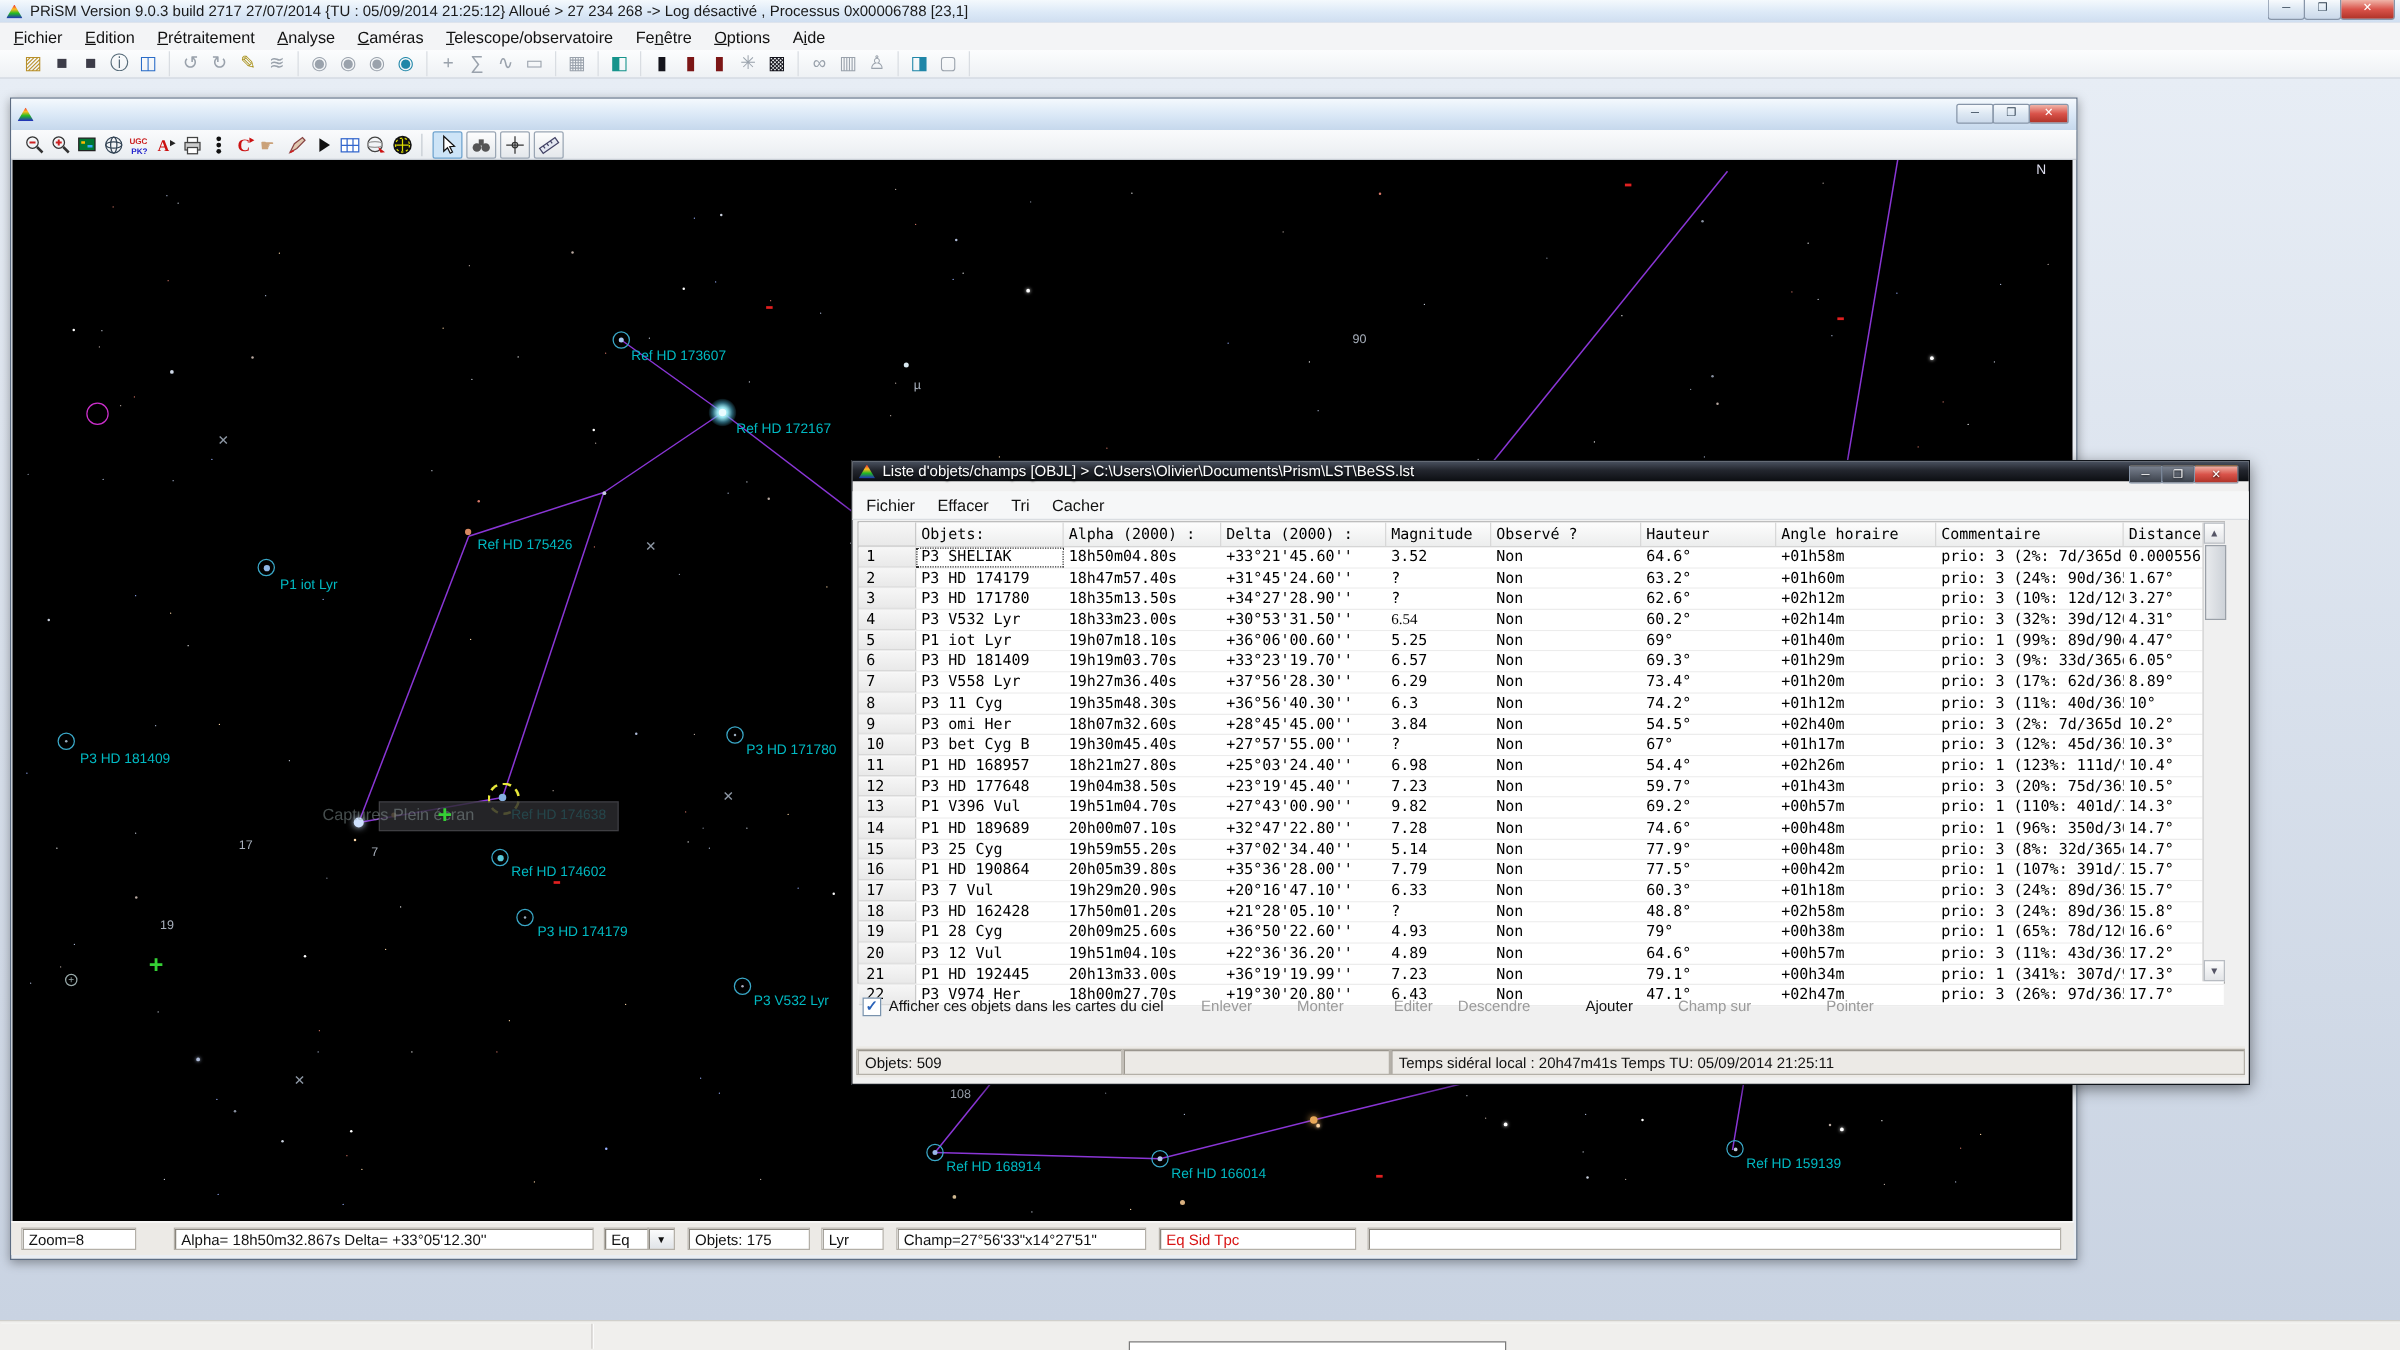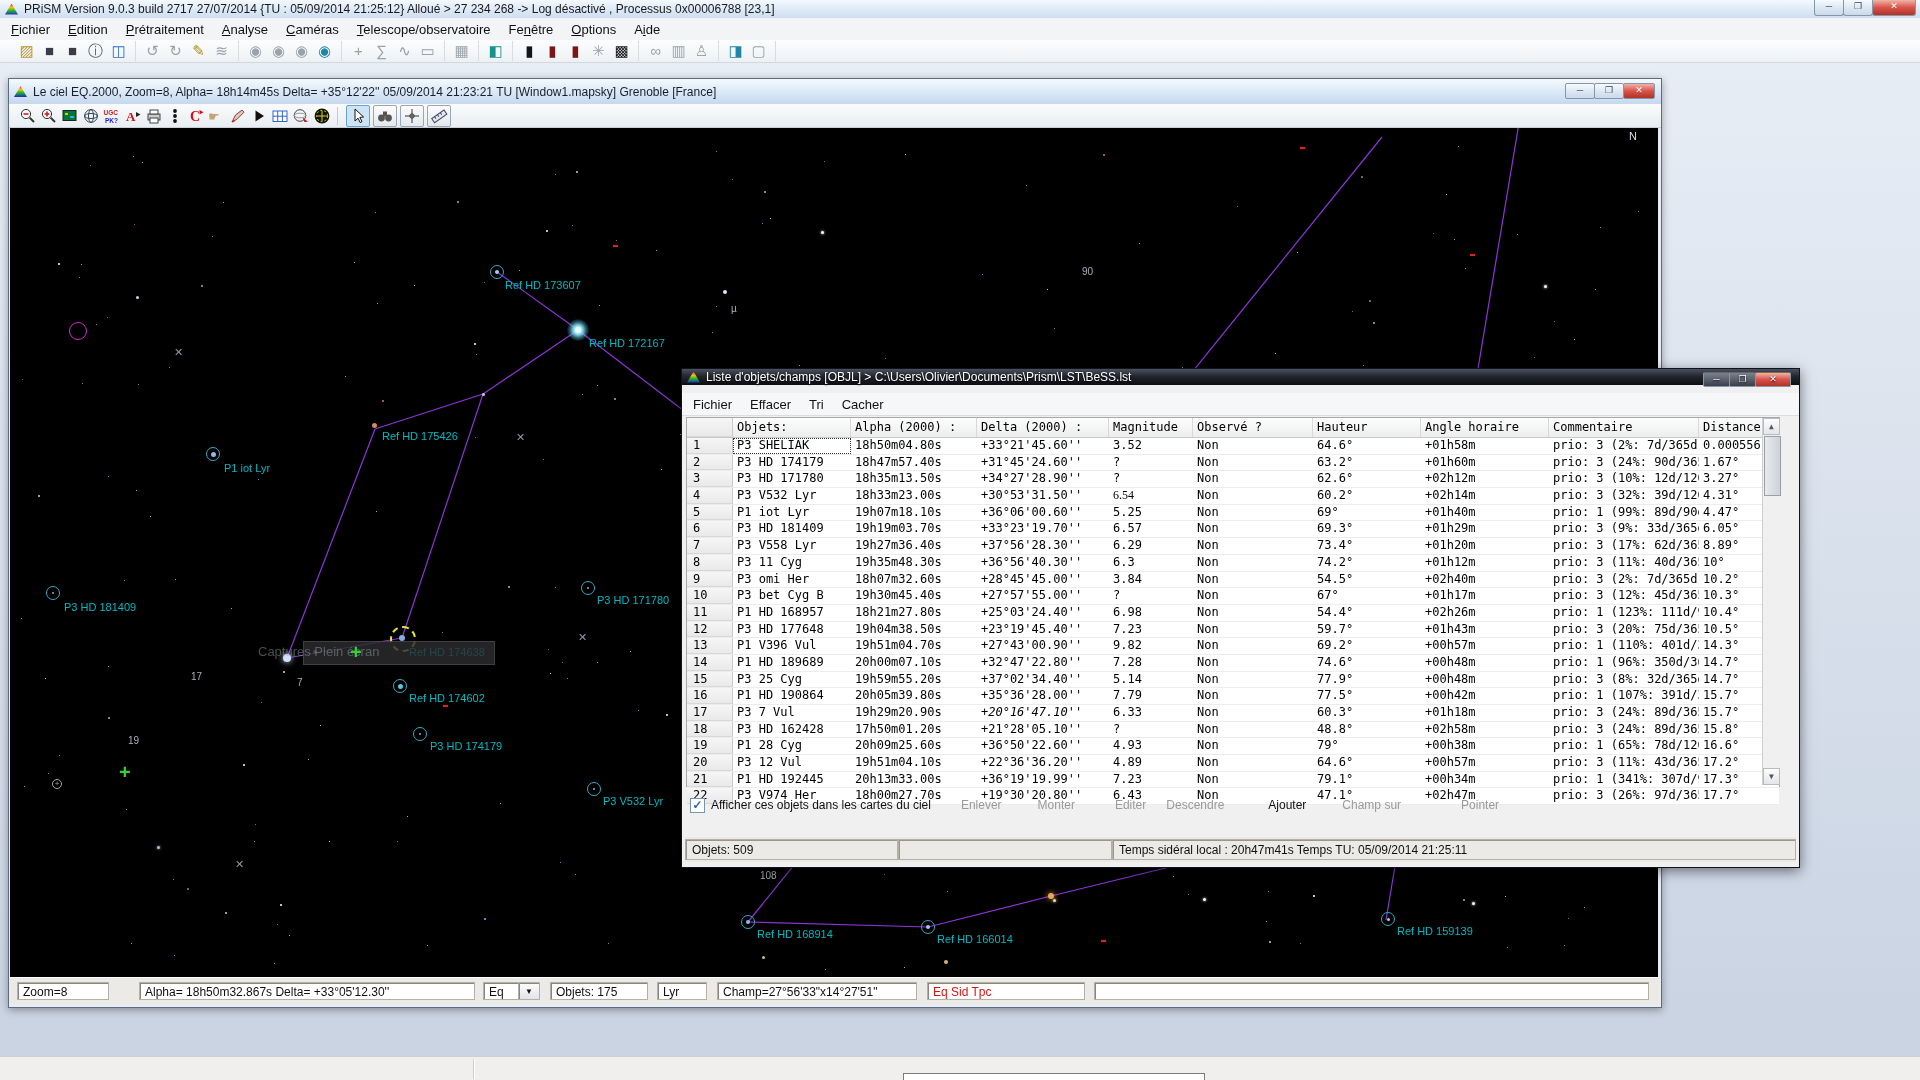--- a/index.html
+++ b/index.html
@@ -162,21 +162,20 @@
     <div class="tb-group">
       <div class="tb-icon" style="color: rgb(31, 134, 168);">◨</div>
       <div class="tb-icon off">▢</div>
     </div>
   </div>
 <div class="abs" id="mdi"></div>
 
 <div class="abs" id="sky-window">
   <div class="abs" id="sky-titlebar">
     <div class="prism-logo"></div>
-    <span>Le ciel EQ.2000, Zoom=8, Alpha= 18h14m45s Delta= +35°12'22''    05/09/2014 21:23:21 TU [Window1.mapsky]   Grenoble [France]</span>
     <div class="winbtns" style="position:absolute;right:6px;top:4px;">
       <div class="winbtn" style="border-top:1px solid #8795a8;border-radius:2px;height:14px;">─</div>
       <div class="winbtn" style="border-top:1px solid #8795a8;border-radius:2px;height:14px;">❐</div>
       <div class="winbtn close" style="border-top:1px solid #8795a8;border-radius:2px;height:14px;width:30px;">✕</div>
     </div>
   </div>
   <div class="abs" id="sky-toolbar">
       <div class="sky-ico">
         <svg width="18" height="18">
           <circle cx="7" cy="7" r="4.6" fill="none" stroke="#333"></circle>
@@ -875,21 +874,21 @@
           <div class="tcell" style="width: 120px;">Non</div>
           <div class="tcell" style="width: 108px;">77.5°</div>
           <div class="tcell" style="width: 128px;">+00h42m</div>
           <div class="tcell" style="width: 150px;">prio: 1 (107%: 391d/3</div>
           <div class="tcell" style="width: 80px;">15.7°</div>
         </div>
         <div class="trow">
           <div class="tcell gut" style="width: 46px;">17</div>
           <div class="tcell" style="width: 118px;">P3 7 Vul</div>
           <div class="tcell" style="width: 126px;">19h29m20.90s</div>
-          <div class="tcell" style="width: 132px; font-style: italic;">+20°16'47.10''</div>
+          <div class="tcell" style="width: 132px;">+20°16'47.10''</div>
           <div class="tcell" style="width: 84px;">6.33</div>
           <div class="tcell" style="width: 120px;">Non</div>
           <div class="tcell" style="width: 108px;">60.3°</div>
           <div class="tcell" style="width: 128px;">+01h18m</div>
           <div class="tcell" style="width: 150px;">prio: 3 (24%: 89d/365</div>
           <div class="tcell" style="width: 80px;">15.7°</div>
         </div>
         <div class="trow">
           <div class="tcell gut" style="width: 46px;">18</div>
           <div class="tcell" style="width: 118px;">P3 HD 162428</div>

